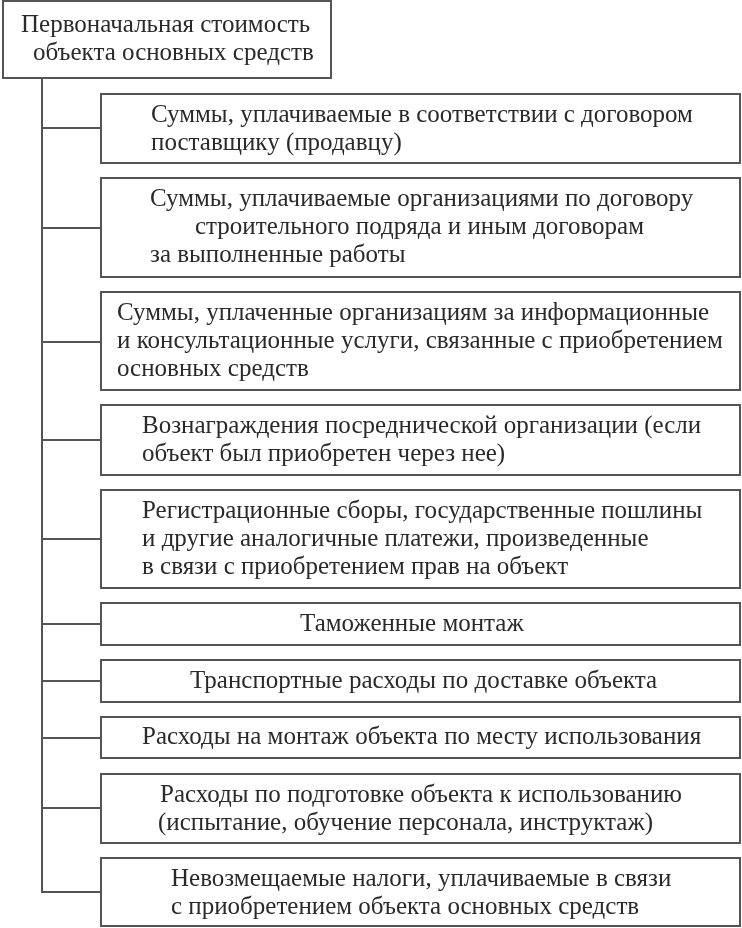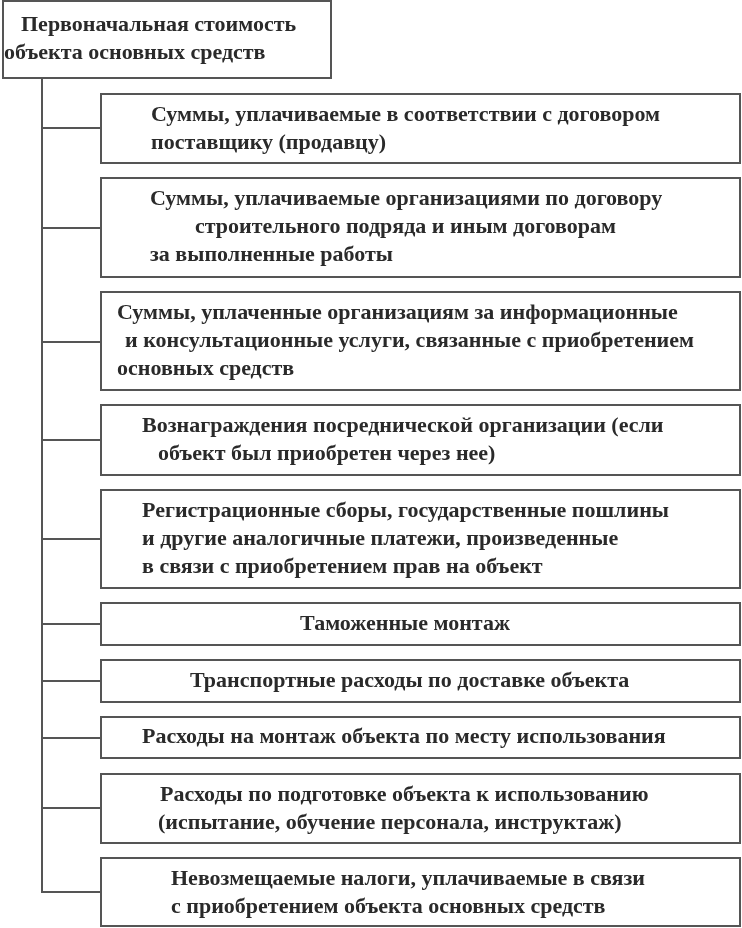--- a/index.html
+++ b/index.html
@@ -1,27 +1,27 @@
 <!DOCTYPE html>
 <html><head>
 <meta charset="utf-8">
 <style>
   html, body { margin:0; padding:0; background:#fff; }
   body { width:742px; height:928px; position:relative; overflow:hidden;
          font-family:"Liberation Serif","DejaVu Serif",serif; color:#2a2a2a; }
   .box { position:absolute; box-sizing:border-box; border:2px solid #555; background:#fff; }
-  .txt { position:absolute; font-size:22px; line-height:28px; white-space:pre;font-weight:bold; }
+  .txt { position:absolute; font-size:25px; line-height:28px; white-space:pre; }
   .line { position:absolute; background:#555; }
 </style>
 </head>
 <body>
 
 <div class="box" style="left:2px;top:0px;width:330px;height:79px;"></div>
 <div class="txt" style="left:21px;top:10px;">Первоначальная стоимость</div>
-<div class="txt" style="left:4px;top:38px;">объекта основных средств</div>
+<div class="txt" style="left:33px;top:38px;">объекта основных средств</div>
 
 <div class="line" style="left:41px;top:79px;width:2px;height:814px;"></div>
 
 <div class="line" style="left:41px;top:127px;width:60px;height:2px;"></div>
 <div class="line" style="left:41px;top:227px;width:60px;height:2px;"></div>
 <div class="line" style="left:41px;top:341px;width:60px;height:2px;"></div>
 <div class="line" style="left:41px;top:439px;width:60px;height:2px;"></div>
 <div class="line" style="left:41px;top:538px;width:60px;height:2px;"></div>
 <div class="line" style="left:41px;top:623px;width:60px;height:2px;"></div>
 <div class="line" style="left:41px;top:680px;width:60px;height:2px;"></div>
@@ -33,26 +33,26 @@
 <div class="txt" style="left:151px;top:100px;">Суммы, уплачиваемые в соответствии с договором</div>
 <div class="txt" style="left:151px;top:128px;">поставщику (продавцу)</div>
 
 <div class="box" style="left:100px;top:177px;width:641px;height:101px;"></div>
 <div class="txt" style="left:150px;top:184px;">Суммы, уплачиваемые организациями по договору</div>
 <div class="txt" style="left:150px;top:212px;margin-left:45px;">строительного подряда и иным договорам</div>
 <div class="txt" style="left:150px;top:240px;">за выполненные работы</div>
 
 <div class="box" style="left:100px;top:291px;width:641px;height:100px;"></div>
 <div class="txt" style="left:117px;top:298px;">Суммы, уплаченные организациям за информационные</div>
-<div class="txt" style="left:117px;top:326px;margin-left:8px;">и консультационные услуги, связанные с приобретением</div>
+<div class="txt" style="left:117px;top:326px;">и консультационные услуги, связанные с приобретением</div>
 <div class="txt" style="left:117px;top:354px;">основных средств</div>
 
 <div class="box" style="left:100px;top:404px;width:641px;height:72px;"></div>
 <div class="txt" style="left:142px;top:411px;text-align:right;">Вознаграждения посреднической организации (если</div>
-<div class="txt" style="left:158px;top:439px;">объект был приобретен через нее)</div>
+<div class="txt" style="left:142px;top:439px;">объект был приобретен через нее)</div>
 
 <div class="box" style="left:100px;top:489px;width:641px;height:100px;"></div>
 <div class="txt" style="left:142px;top:496px;">Регистрационные сборы, государственные пошлины</div>
 <div class="txt" style="left:142px;top:524px;">и другие аналогичные платежи, произведенные</div>
 <div class="txt" style="left:142px;top:552px;">в связи с приобретением прав на объект</div>
 
 <div class="box" style="left:100px;top:602px;width:641px;height:44px;"></div>
 <div class="txt" style="left:300px;top:609px;">Таможенные монтаж</div>
 
 <div class="box" style="left:100px;top:659px;width:641px;height:44px;"></div>

